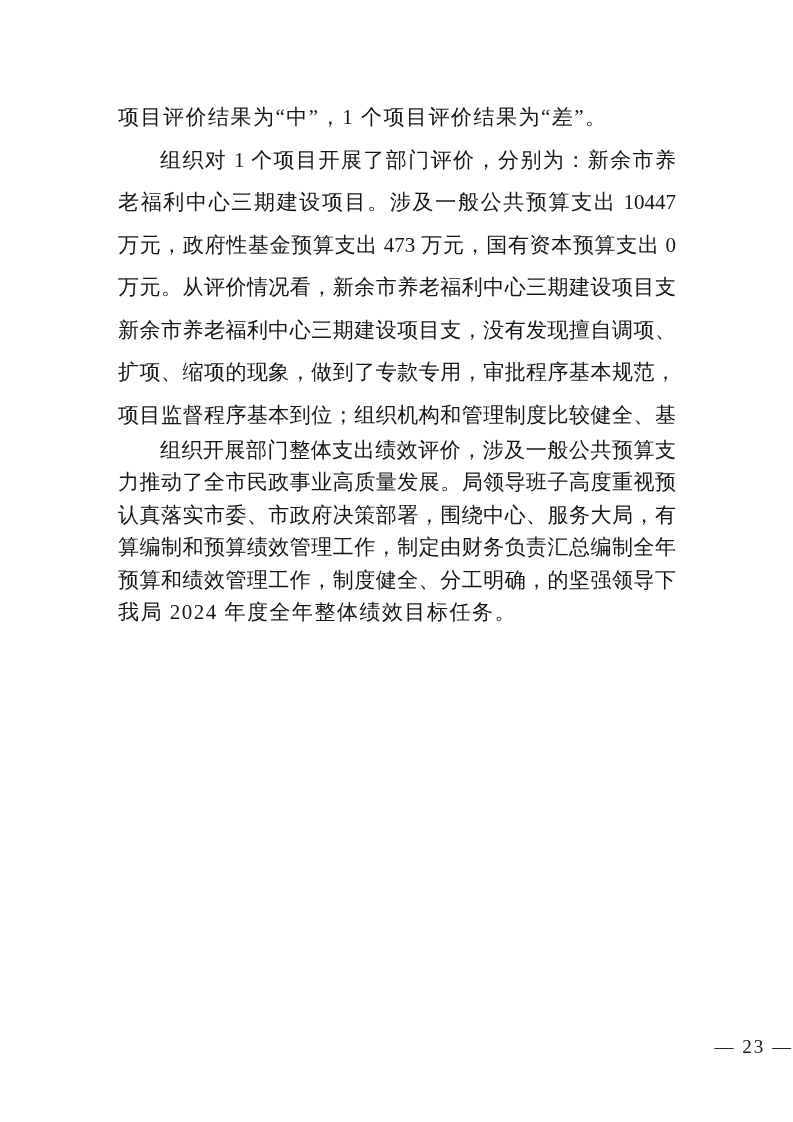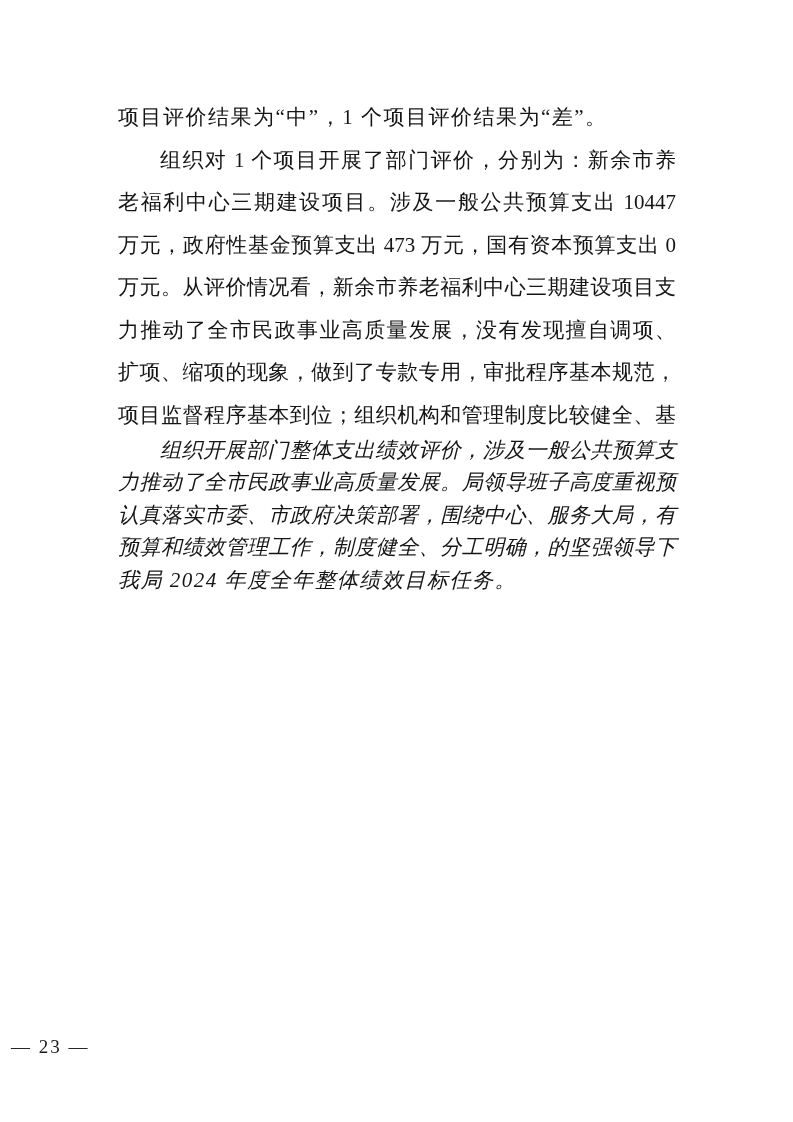--- a/index.html
+++ b/index.html
@@ -25,34 +25,34 @@
   .para {
     margin: 0;
   }
   .line {
     font-size: 21px;
     text-align: justify;
     text-align-last: justify;
     white-space: nowrap;
   }
   .para.wide .line  { line-height: 42.5px; }
-  .para.tight .line { line-height: 32.4px; font-style: italic; }
+  .para.tight .line { line-height: 32.4px; }
   .para.tight { margin-top: -2px; }
   .line.indent { text-indent: 42px; }
   .line.last {
     text-align: left;
     text-align-last: left;
     letter-spacing: 1.5px;
   }
   .footer {
     position: absolute;
     left: 0;
     right: 0;
     top: 1036px;
-    text-align: left;
+    text-align: right;
     margin-left: 11px;
   }
   .page-number {
     font-size: 19px;
     letter-spacing: 2px;
     color: #1a1a1a;
   }
 </style>
 </head>
 <body>
@@ -60,28 +60,29 @@
 <div class="page">
   <div class="text-block">
       <div class="para wide">
         <div class="line last">项目评价结果为“中”，1 个项目评价结果为“差”。</div>
       </div>
       <div class="para wide">
         <div class="line indent">组织对 1 个项目开展了部门评价，分别为：新余市养</div>
         <div class="line">老福利中心三期建设项目。涉及一般公共预算支出 10447</div>
         <div class="line">万元，政府性基金预算支出 473 万元，国有资本预算支出 0</div>
         <div class="line">万元。从评价情况看，新余市养老福利中心三期建设项目支</div>
-        <div class="line">力推动了全市民政事业高质量发展，没有发现擅自调项、</div>
+        <div class="line">新余市养老福利中心三期建设项目支，没有发现擅自调项、</div>
         <div class="line">扩项、缩项的现象，做到了专款专用，审批程序基本规范，</div>
         <div class="line">项目监督程序基本到位；组织机构和管理制度比较健全、基</div>
       </div>
       <div class="para tight">
         <div class="line indent">组织开展部门整体支出绩效评价，涉及一般公共预算支</div>
         <div class="line">力推动了全市民政事业高质量发展。局领导班子高度重视预</div>
         <div class="line">认真落实市委、市政府决策部署，围绕中心、服务大局，有</div>
+        <div class="line">算编制和预算绩效管理工作，制定由财务负责汇总编制全年</div>
         <div class="line">预算和绩效管理工作，制度健全、分工明确，的坚强领导下</div>
         <div class="line last">我局 2024 年度全年整体绩效目标任务。</div>
       </div>
     </div>
   <div class="footer">
     <span class="page-number">— 23 —</span>
   </div>
 </div>
 
 </body></html>

